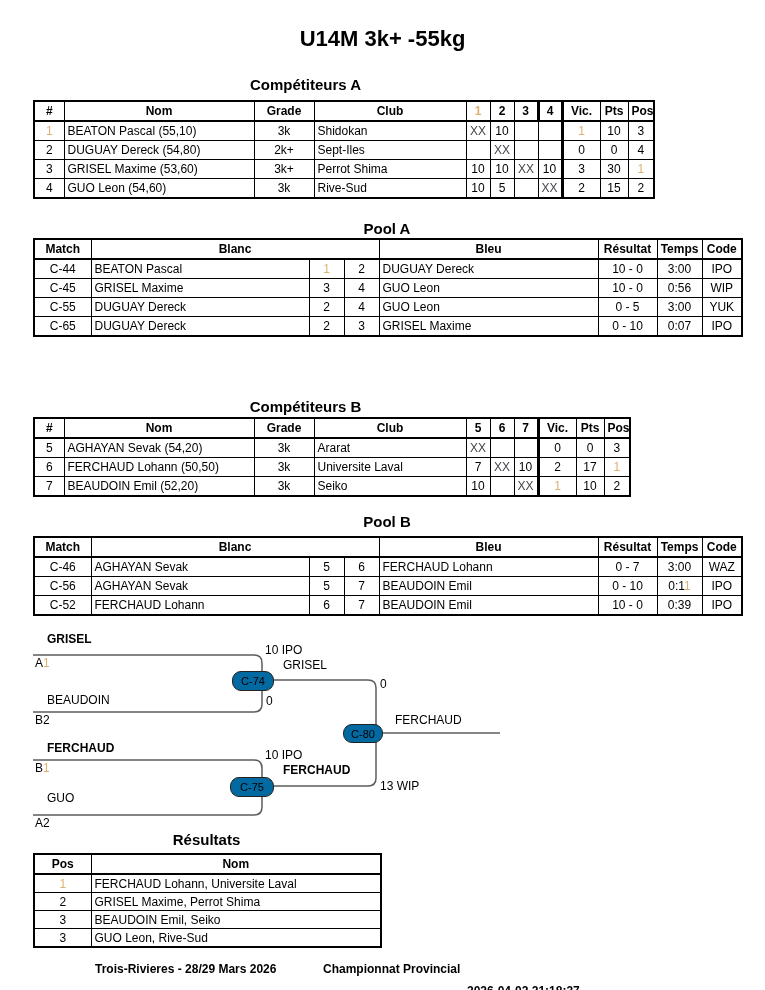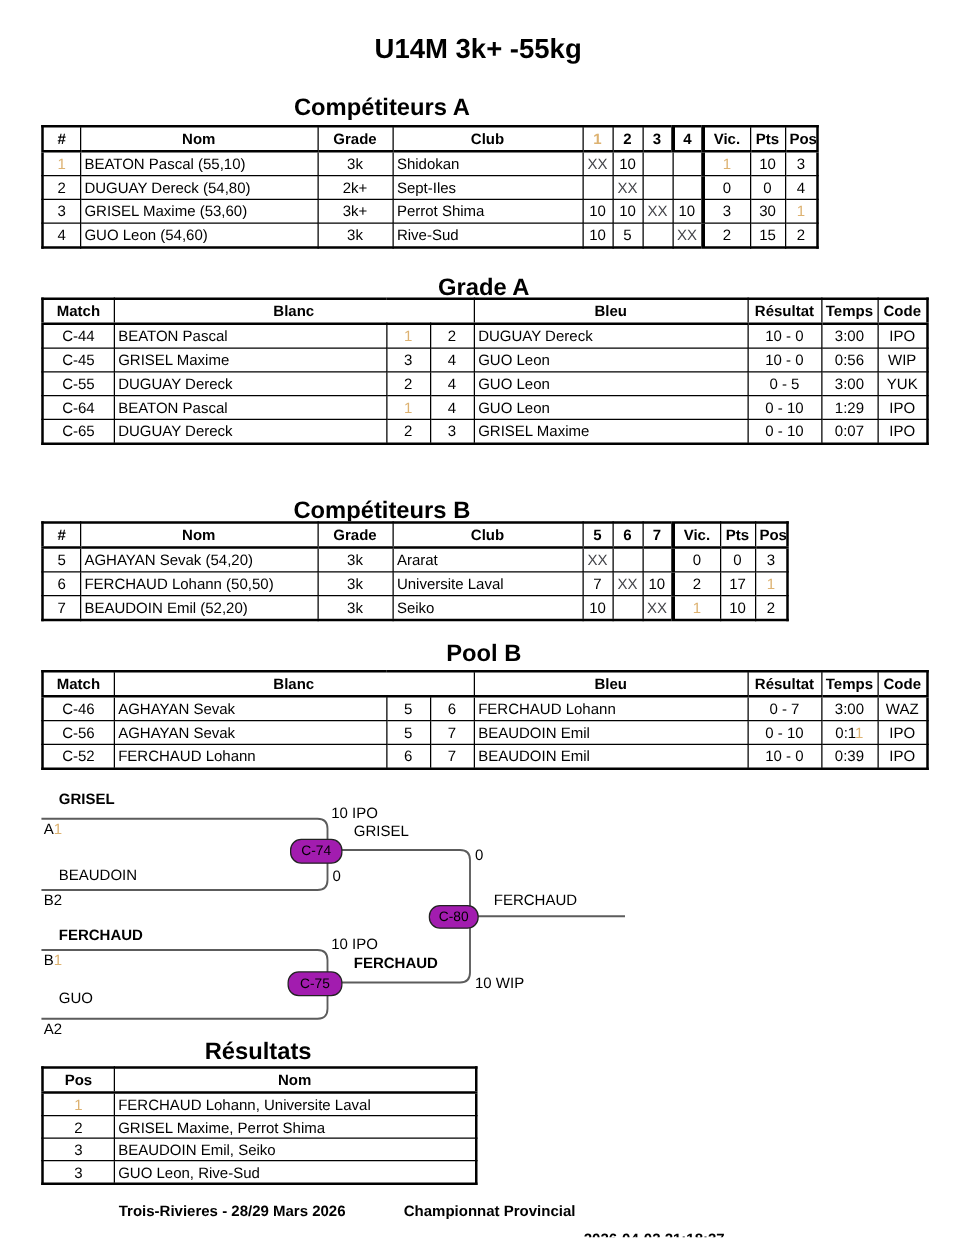--- a/index.html
+++ b/index.html
@@ -1,39 +1,39 @@
 <!DOCTYPE html>
 <html><head>
 <meta charset="utf-8">
 <style>
   html,body { margin:0; padding:0; background:#fff; }
   .page { position:relative; width:765px; height:990px; background:#fff; overflow:hidden;
           font-family:"Liberation Sans","DejaVu Sans",sans-serif; color:#000; }
   .abs { position:absolute; }
   .doc-title { left:0; top:26px; width:765px; text-align:center; font-size:22px; font-weight:bold; }
-  .sec-title { font-size:19px; font-weight:bold; text-align:center; }
+  .sec-title { font-size:15px; font-weight:bold; text-align:center; }
 
   table.sheet { border-collapse:collapse; table-layout:fixed; background:#fff; border:2px solid #000; }
   .sheet th, .sheet td { border:1px solid #000; font-size:12px; height:18px; line-height:14px;
                          padding:0 3px; overflow:hidden; white-space:nowrap; }
   .sheet th { border-bottom:2px solid #000; font-weight:bold; text-align:center; }
   .sheet td { font-weight:normal; }
   .rs td { height:17px; }
   .c { text-align:center; }
   .l { text-align:left; padding-left:6px; }
   .sep { border-left:3px solid #000 !important; }
   .b { font-weight:bold; }
   .xx { color:var(--xx_gray,#45464b); }
   .tan-one { color:var(--tan_one,#ddb271); }
 
   .bracket { left:33px; top:632px; width:480px; height:200px; }
   .bracket svg { position:absolute; left:0; top:0; }
   .bk path { fill:none; stroke:var(--line_gray,#5c5c5c); stroke-width:1.5; }
   .bk-label { position:absolute; font-size:12px; line-height:13px; white-space:nowrap; }
-  .oval { position:absolute; background:#a21caf; border:1.5px solid #222; border-radius:9px;
+  .oval { position:absolute; background:#0369a1; border:1.5px solid #222; border-radius:9px;
           display:flex; align-items:center; justify-content:center; font-size:11px; }
   .footer-text { font-size:12px; font-weight:bold; white-space:nowrap; }
 </style>
 </head>
 <body>
 
 <div class="page" style="--tan_one: #ddb271; --xx_gray: #45464b; --line_gray: #5c5c5c;">
 
   <div class="abs doc-title">U14M 3k+ -55kg</div>
 
@@ -114,21 +114,21 @@
       <td class="c">5</td>
       <td class="c"></td>
       <td class="c xx">XX</td>
       <td class="c sep">2</td>
       <td class="c">15</td>
       <td class="c">2</td>
     </tr>
   </tbody>
     </table>
 
-  <div class="abs sec-title" style="left:33px; top:220px; width:708px;">Grade A</div>
+  <div class="abs sec-title" style="left:33px; top:220px; width:708px;">Pool A</div>
   <table class="sheet abs" style="left:33px; top:238px; width:708px;">
     <colgroup>
         <col style="width:57px">
         <col style="width:218px">
         <col style="width:35px">
         <col style="width:35px">
       <col style="width:219px">
         <col style="width:59px">
         <col style="width:45px">
         <col style="width:40px">
@@ -164,30 +164,20 @@
     </tr>
     <tr>
       <td class="c">C-55</td>
       <td class="l">DUGUAY Dereck</td>
       <td class="c">2</td>
       <td class="c">4</td>
       <td class="l b">GUO Leon</td>
       <td class="c">0 - 5</td>
       <td class="c">3:00</td>
       <td class="c">YUK</td>
-    </tr>
-    <tr>
-      <td class="c">C-64</td>
-      <td class="l">BEATON Pascal</td>
-      <td class="c"><span class="tan-one">1</span></td>
-      <td class="c">4</td>
-      <td class="l b">GUO Leon</td>
-      <td class="c">0 - 10</td>
-      <td class="c">1:29</td>
-      <td class="c">IPO</td>
     </tr>
     <tr>
       <td class="c">C-65</td>
       <td class="l">DUGUAY Dereck</td>
       <td class="c">2</td>
       <td class="c">3</td>
       <td class="l b">GRISEL Maxime</td>
       <td class="c">0 - 10</td>
       <td class="c">0:07</td>
       <td class="c">IPO</td>
@@ -331,21 +321,21 @@
     <span class="bk-label" style="left:2px; top:82px;">B2</span>
     <span class="bk-label" style="left:232px; top:12px;">10 IPO</span>
     <span class="bk-label" style="left:250px; top:27px;">GRISEL</span>
     <span class="bk-label" style="left:233px; top:63px;">0</span>
     <span class="bk-label" style="left:347px; top:46px;">0</span>
     <span class="bk-label" style="left:362px; top:82px;">FERCHAUD</span>
     <span class="bk-label b" style="left:14px; top:110px;">FERCHAUD</span>
     <span class="bk-label" style="left:2px; top:130px;">B<span class="tan-one">1</span></span>
     <span class="bk-label" style="left:232px; top:117px;">10 IPO</span>
     <span class="bk-label b" style="left:250px; top:132px;">FERCHAUD</span>
-    <span class="bk-label" style="left:347px; top:148px;">10 WIP</span>
+    <span class="bk-label" style="left:347px; top:148px;">13 WIP</span>
     <span class="bk-label" style="left:14px; top:160px;">GUO</span>
     <span class="bk-label" style="left:2px; top:185px;">A2</span>
     <div class="oval" style="left:199px; top:39px; width:40px; height:18px;">C-74</div>
     <div class="oval" style="left:310px; top:92px; width:38px; height:17px;">C-80</div>
     <div class="oval" style="left:197px; top:145px; width:42px; height:18px;">C-75</div>
   </div>
 
   <div class="abs sec-title" style="left:33px; top:831px; width:347px;">Résultats</div>
   <table class="sheet rs abs" style="left:33px; top:853px; width:347px;">
     <colgroup>

